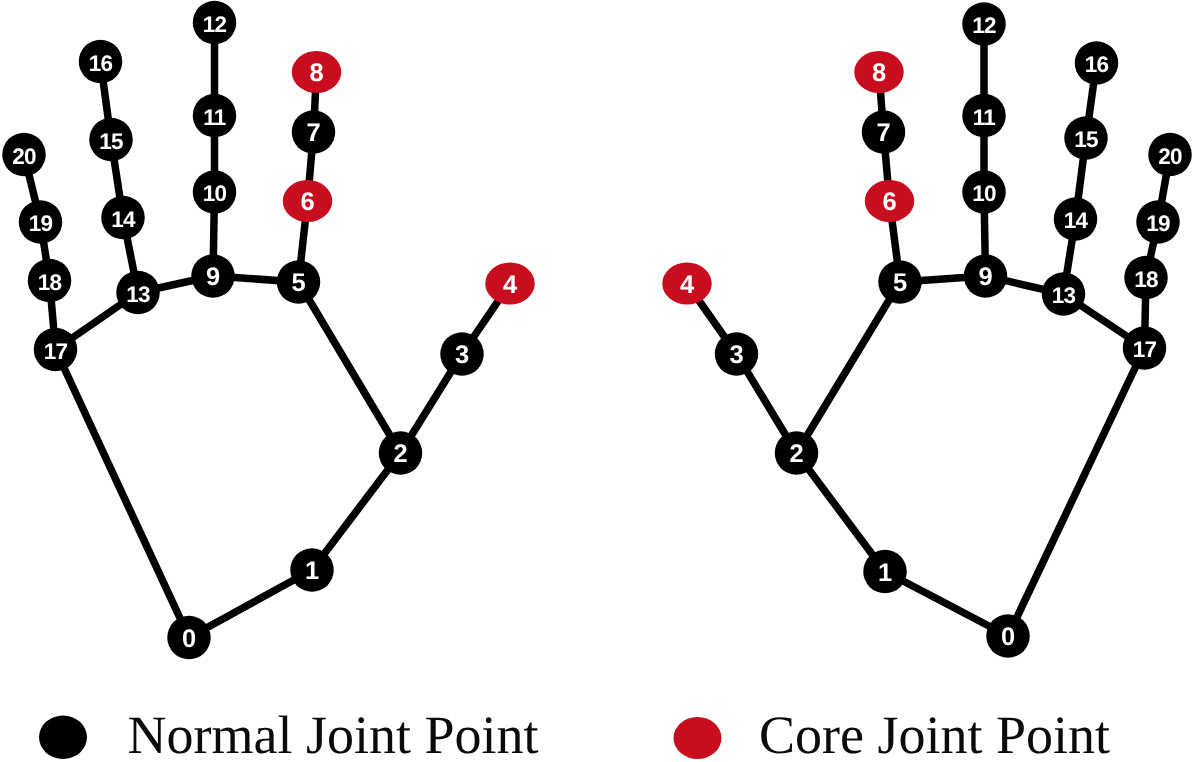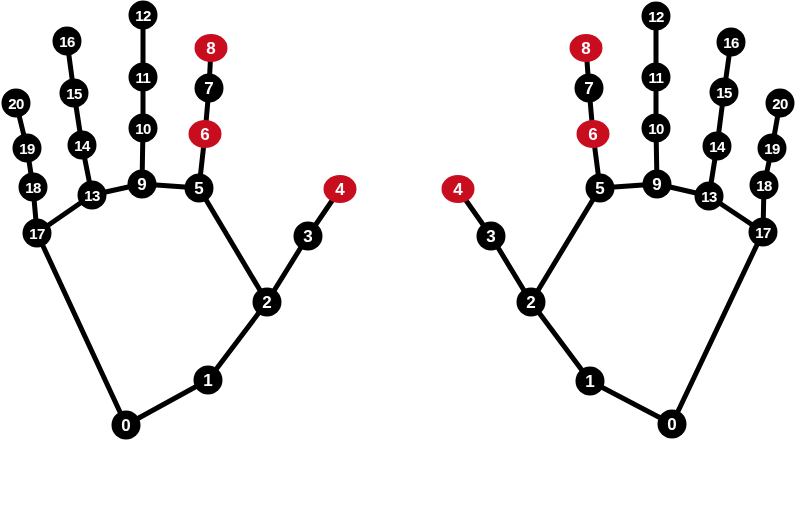--- a/index.html
+++ b/index.html
@@ -190,13 +190,19 @@
         <text x="763" y="238" class="joint-label two">17</text>
         <ellipse cx="764" cy="185" rx="14.5" ry="14.5" fill="#000000"></ellipse>
         <text x="764" y="191" class="joint-label two">18</text>
         <ellipse cx="772" cy="148" rx="14.5" ry="14.5" fill="#000000"></ellipse>
         <text x="772" y="154" class="joint-label two">19</text>
         <ellipse cx="780" cy="103" rx="14.5" ry="14.5" fill="#000000"></ellipse>
         <text x="780" y="109" class="joint-label two">20</text>
       </g>
     </svg>
 
+  <div class="legend">
+    <span class="legend-dot normal" style="background: rgb(0, 0, 0);"></span>
+    <span class="legend-label normal">Normal Joint Point</span>
+    <span class="legend-dot core" style="background: rgb(200, 14, 30);"></span>
+    <span class="legend-label core">Core Joint Point</span>
+  </div>
 </div>
 
 </body></html>

